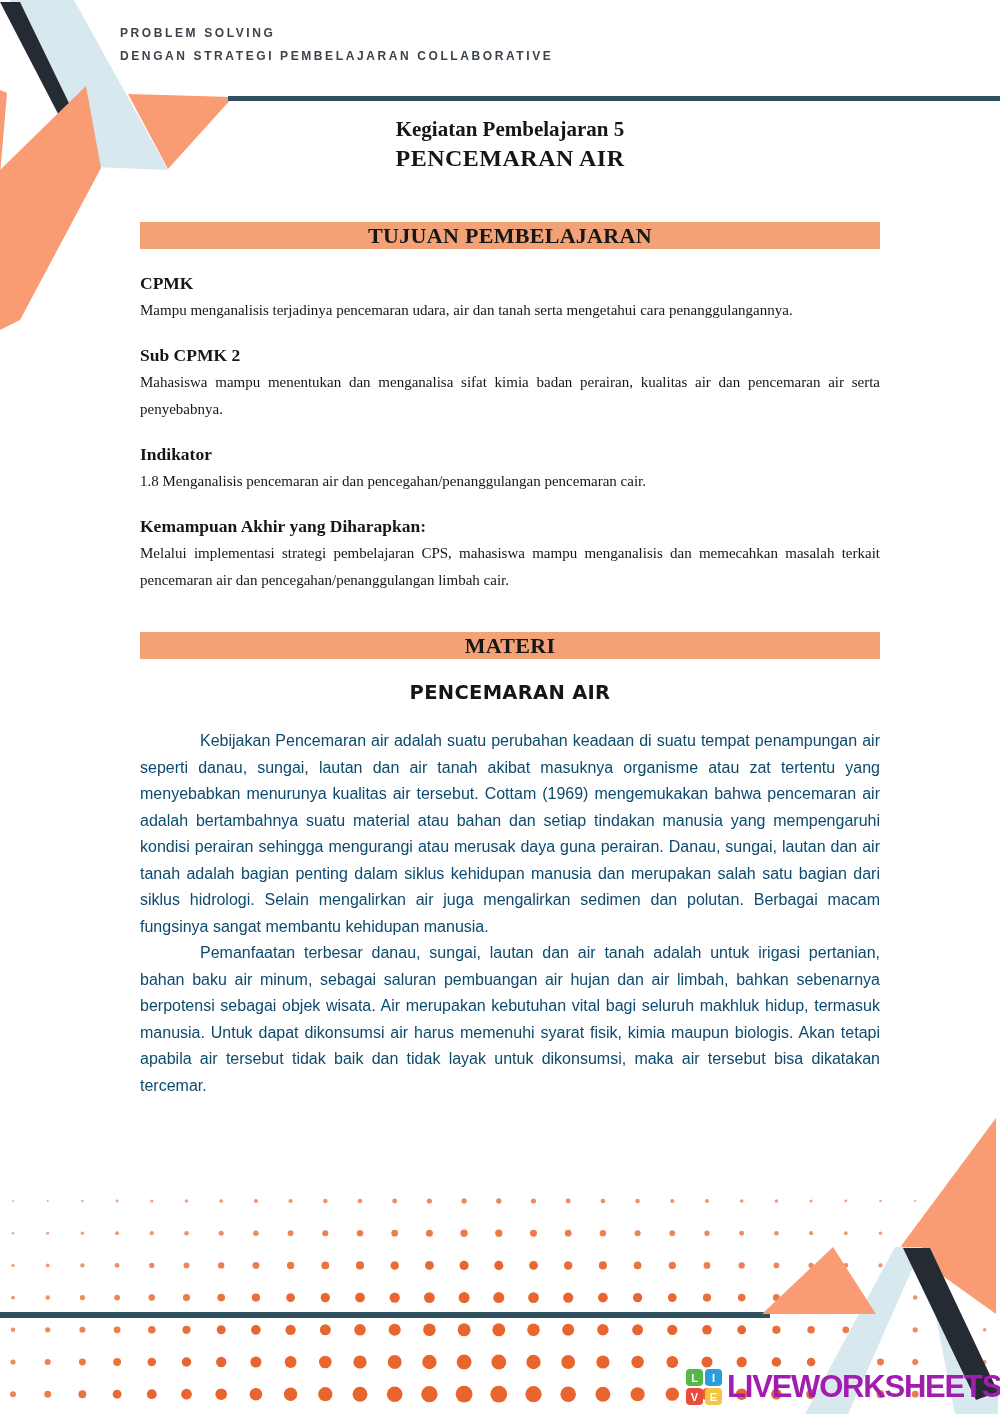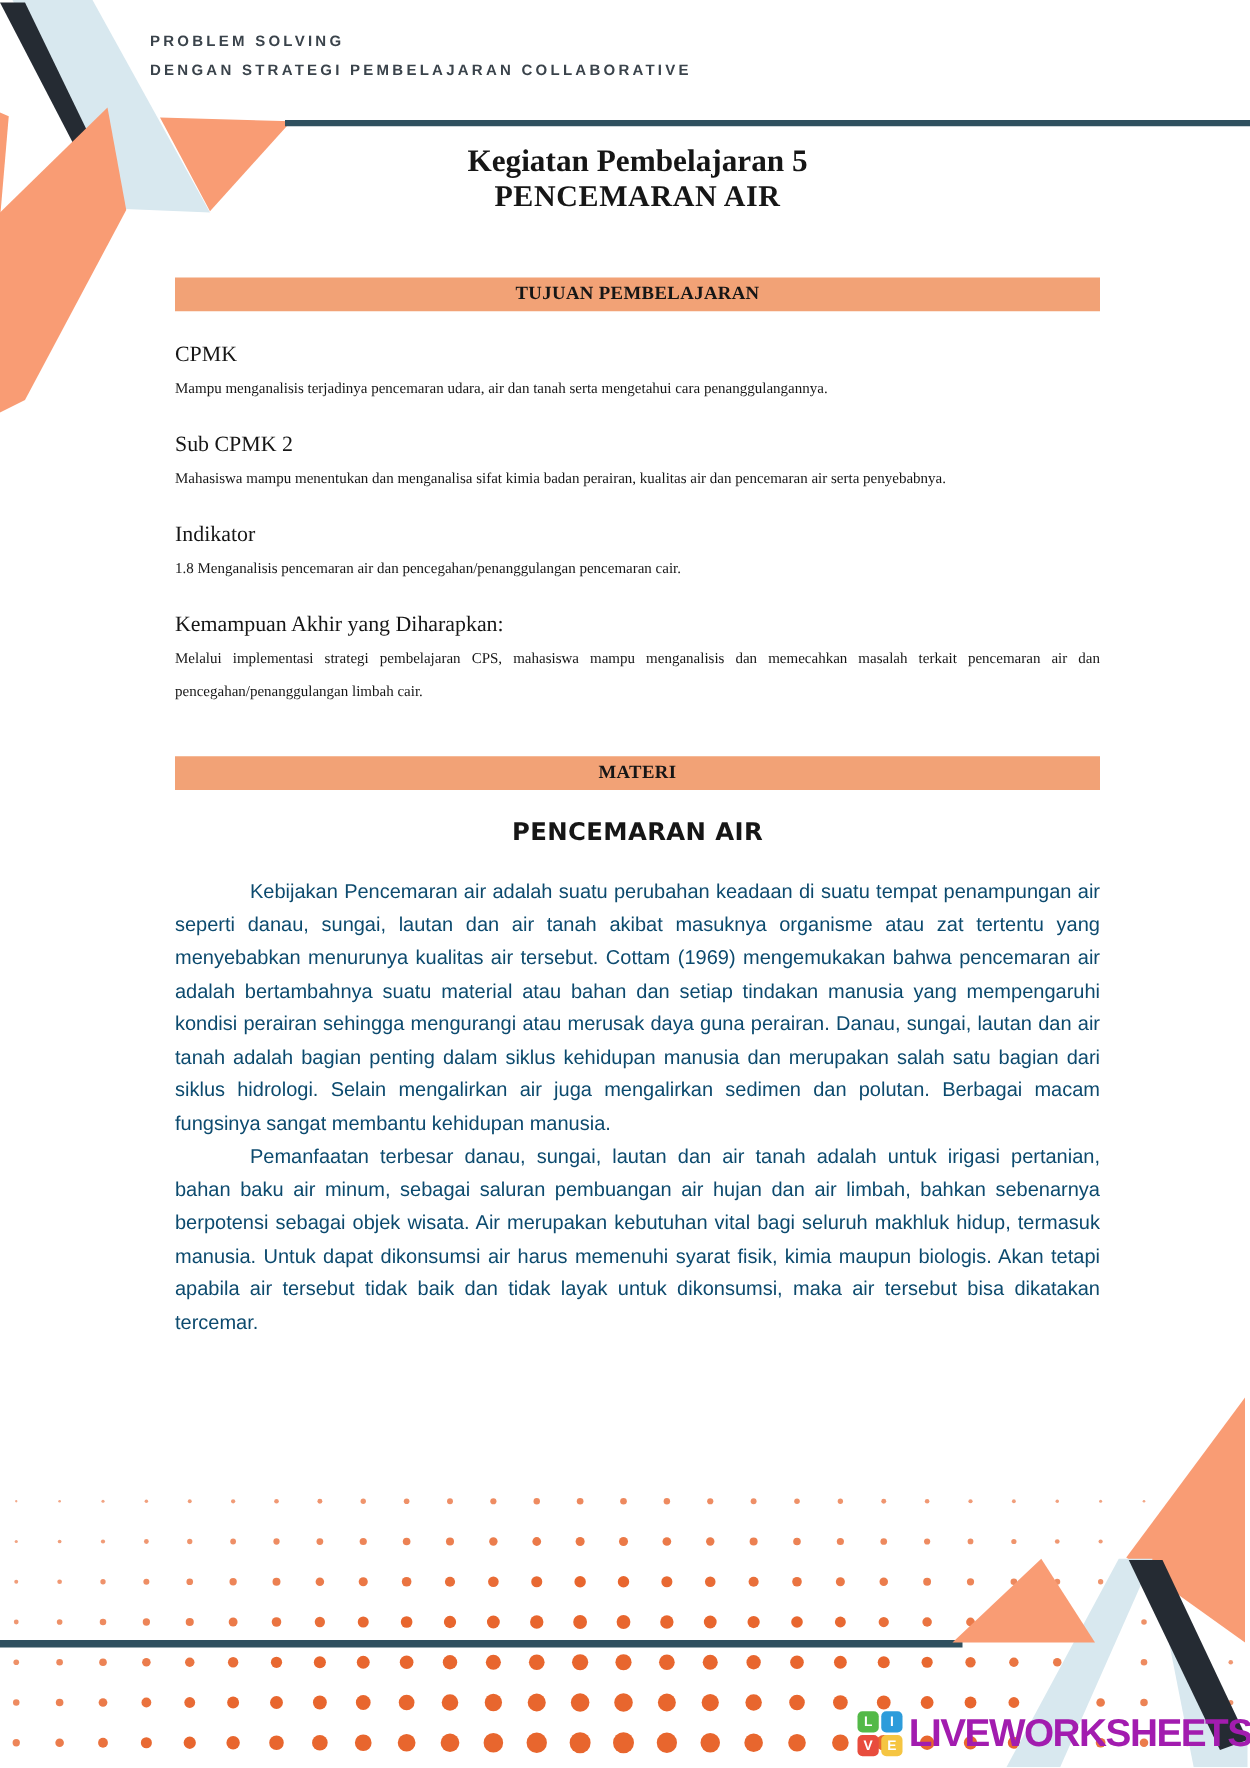--- a/index.html
+++ b/index.html
@@ -18,35 +18,35 @@
   .dots-layer{left:0;top:0;width:1000px;height:1414px;}
 
   .top-line{position:absolute;left:228px;top:96px;width:772px;height:5px;}
 
   header.masthead{
     position:absolute;left:120px;top:22px;width:620px;
     font-family:"Liberation Sans",sans-serif;
     font-weight:bold;font-size:12px;line-height:23px;letter-spacing:2.6px;
   }
   .doc-title{position:absolute;left:140px;top:116px;width:740px;text-align:center;}
-  .doc-title-1{font-size:25px;font-weight:bold;line-height:27px;}
+  .doc-title-1{font-size:21px;font-weight:bold;line-height:27px;}
   .doc-title-2{font-size:24px;font-weight:bold;line-height:30px;letter-spacing:0.5px;}
 
   main.content{position:absolute;left:140px;top:222px;width:740px;}
 
   .banner{
     height:27px;line-height:27px;text-align:center;
-    font-weight:bold;font-size:15px;letter-spacing:0.3px;
+    font-weight:bold;font-size:22px;letter-spacing:0.3px;
     margin-bottom:21px;
   }
   .banner-materi{margin-top:38px;margin-bottom:0;}
 
   .block{margin-bottom:18px;}
-  .block h3{margin:0;font-size:17.5px;line-height:27px;font-weight:normal;}
-  .block p{margin:0;font-size:12px;line-height:27px;text-align:justify;}
+  .block h3{margin:0;font-size:17.5px;line-height:27px;font-weight:bold;}
+  .block p{margin:0;font-size:15px;line-height:27px;text-align:justify;}
 
   .materi-heading{
     margin:22px 0 0 0;text-align:center;
     font-family:"DejaVu Sans",sans-serif;
     font-size:19.5px;font-weight:bold;line-height:23px;letter-spacing:0.3px;
   }
   .body-par{
     margin:24px 0 0 0;
     font-family:Liberation Sans, sans-serif;
     font-size:16px;line-height:26.5px;

